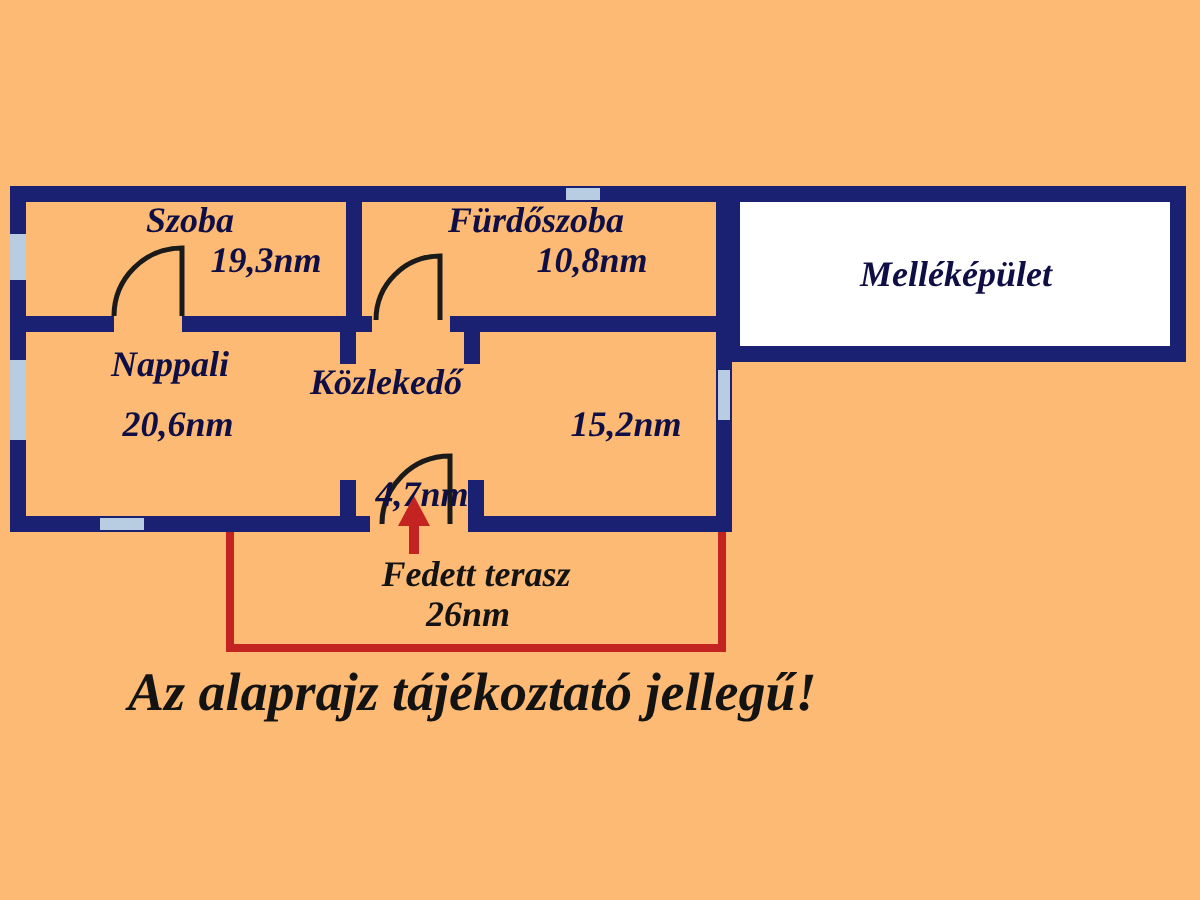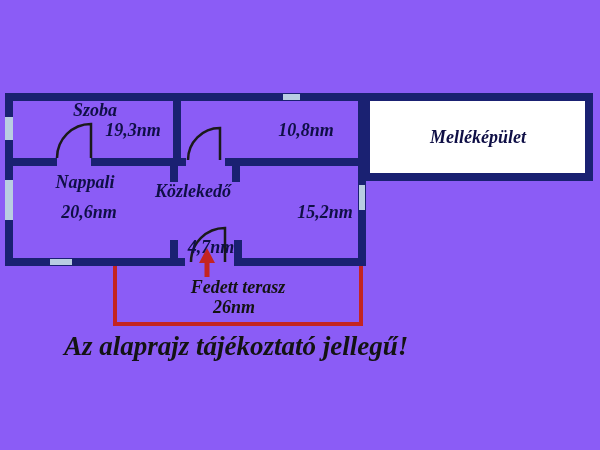--- a/index.html
+++ b/index.html
@@ -1,19 +1,19 @@
 <!DOCTYPE html>
 <html style="--wall: #1a2172; --window: #b9cde2; --terrace-outline: #c42421; --room-text: #0f0f46; --note-text: #131313;"><head>
 <meta charset="utf-8">
 <style>
   html,body{margin:0;padding:0;background:#ffffff;}
   #canvas{
     position:relative;
     width:600px;height:450px;
-    background:#8b5cf6;
+    background:#fdba74;
     font-family:"Liberation Serif", serif;
     overflow:hidden;
   }
   .wall{position:absolute;background:var(--wall,#1a2172);}
   .window{position:absolute;background:var(--window,#b9cde2);}
   .outbuilding{
     position:absolute;left:362px;top:93px;width:231px;height:88px;
     border:8px solid var(--wall,#1a2172);box-sizing:border-box;background:#ffffff;
   }
   .terrace{
@@ -78,30 +78,31 @@
     <path class="door" d="M 191 262 A 34 34 0 0 1 225 228 L 225 262"></path>
     <g>
       <line class="arrow-shaft" x1="207" y1="277" x2="207" y2="261"></line>
       <polygon class="arrow-head" points="199,263 215,263 207,248"></polygon>
     </g>
   </svg>
 
   <div class="lbl" style="left:95px;top:101px;">Szoba</div>
   <div class="lbl" style="left:133px;top:121px;">19,3nm</div>
 
-  <div class="lbl" style="left:306px;top:121px;">10,8nm</div>
+  <div class="lbl" style="left:268px;top:101px;">Fürdőszoba</div>
+  <div class="lbl" style="left:296px;top:121px;">10,8nm</div>
 
   <div class="lbl" style="left:85px;top:173px;">Nappali</div>
 
   <div class="lbl" style="left:478px;top:128px;">Melléképület</div>
   <div class="lbl" style="left:89px;top:203px;">20,6nm</div>
 
   <div class="lbl" style="left:193px;top:182px;font-style:italic;">Közlekedő</div>
   <div class="lbl" style="left:211px;top:206px;margin-top:32px;">4,7nm</div>
 
-  <div class="lbl" style="left:325px;top:203px;">15,2nm</div>
+  <div class="lbl" style="left:313px;top:203px;">15,2nm</div>
 
   <div class="lbl dark" style="left:238px;top:278px;">Fedett terasz</div>
   <div class="lbl dark" style="left:234px;top:298px;">26nm</div>
 
   <div class="note">Az alaprajz tájékoztató jellegű!</div>
 
 </div>
 
 </body></html>

